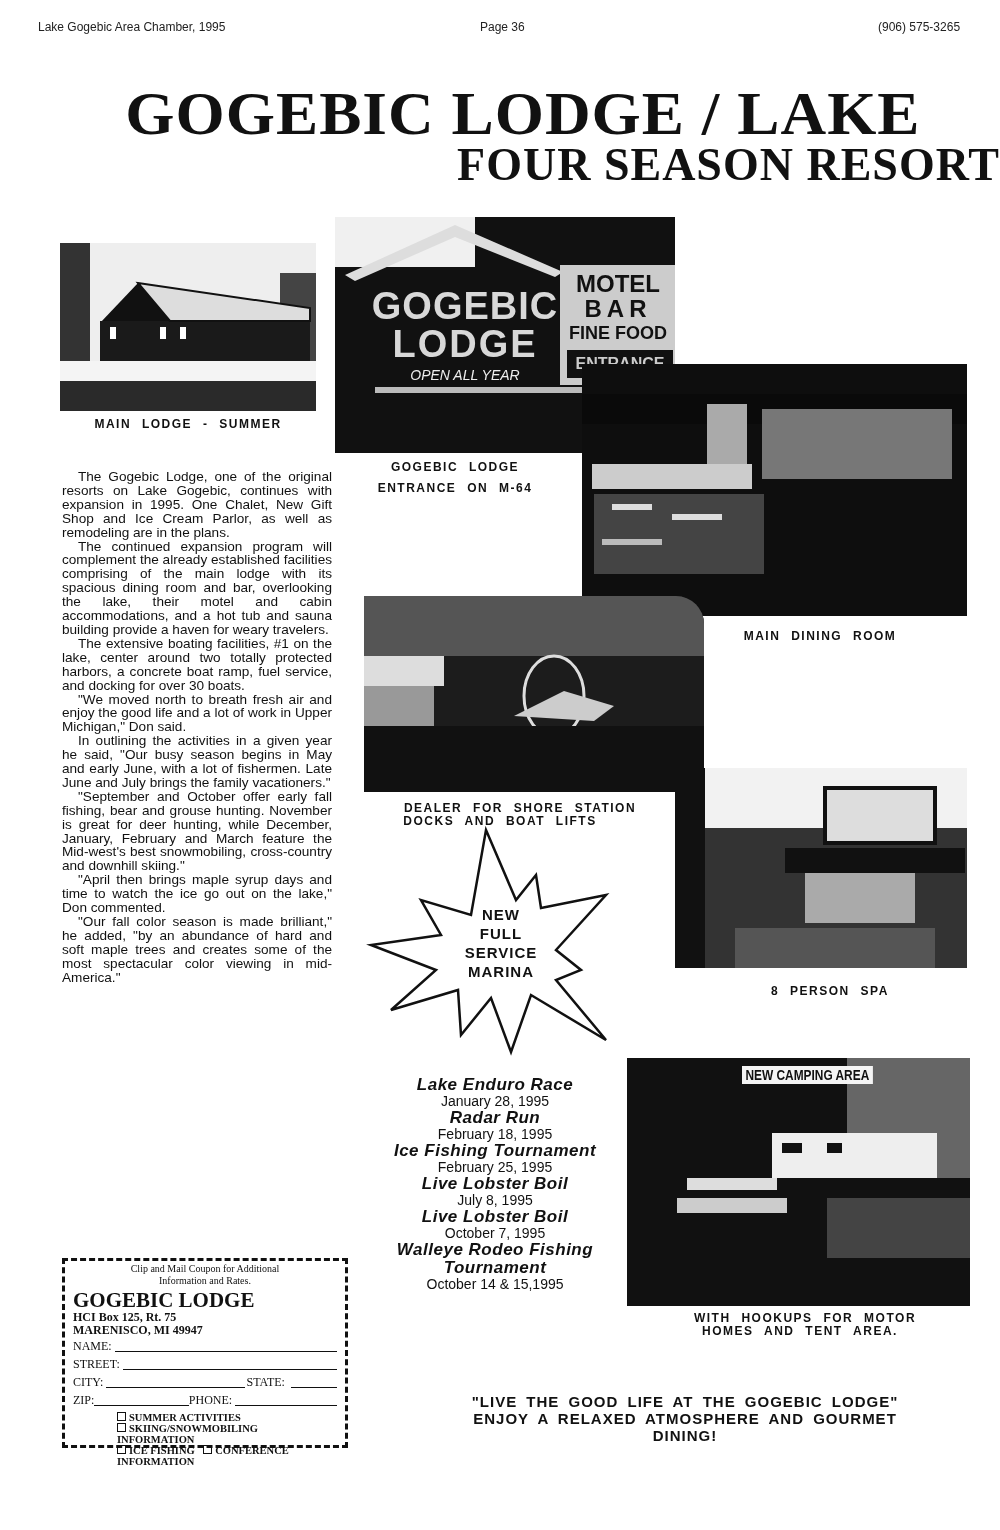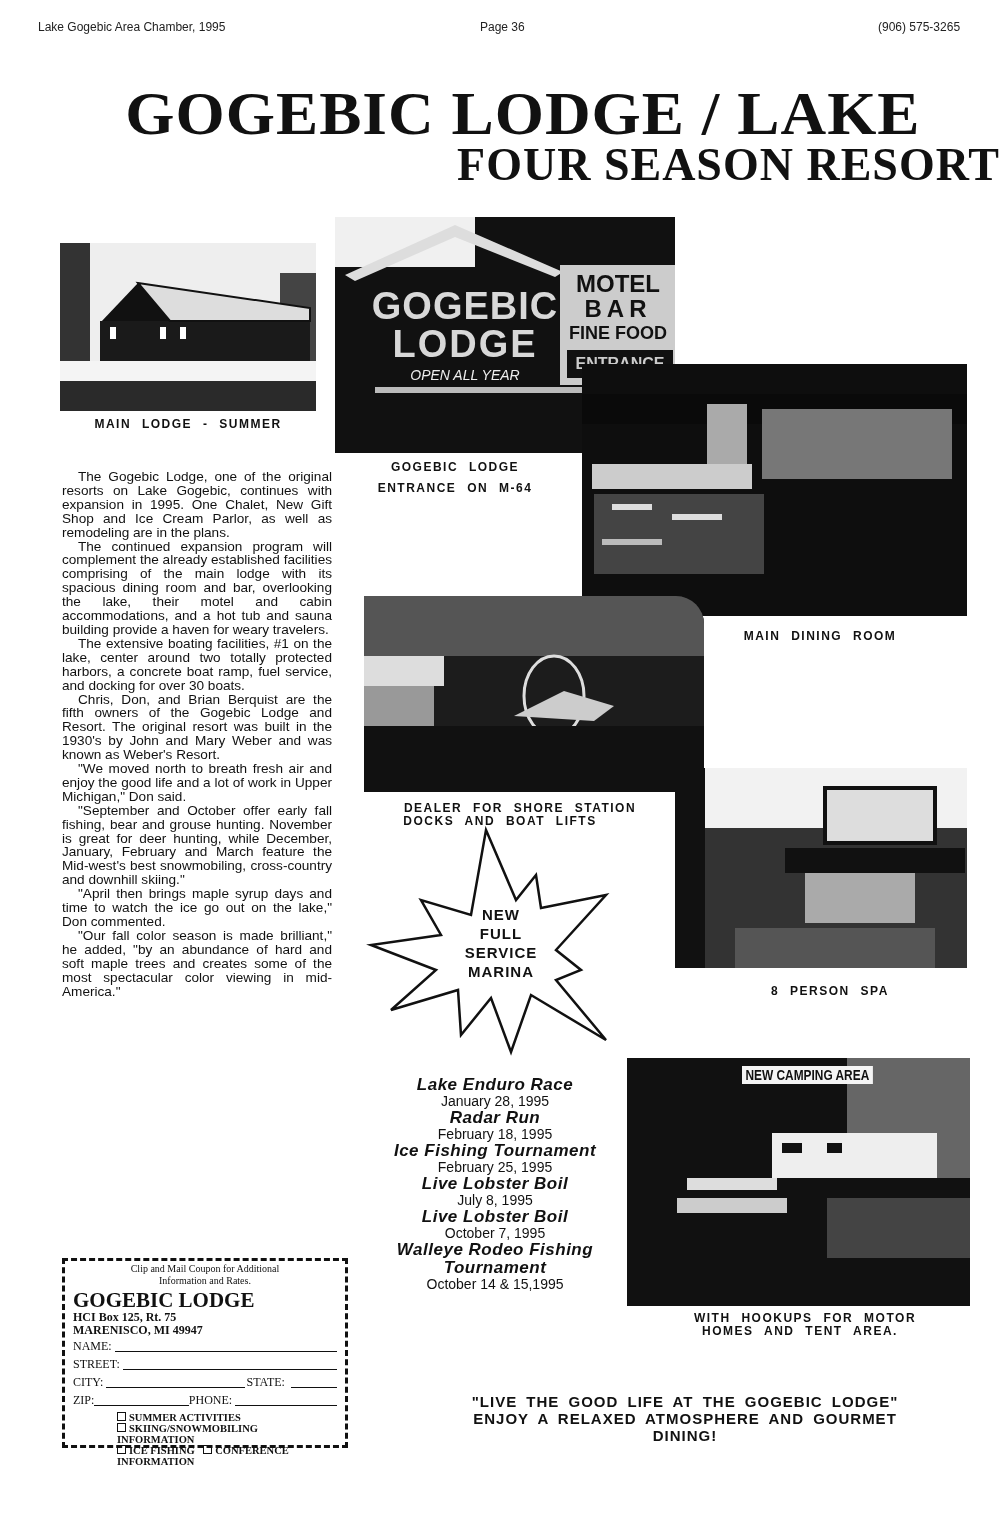--- a/index.html
+++ b/index.html
@@ -134,22 +134,22 @@
   </svg>
   <div class="abs" style="left:115px; top:8px; background:#f4f4f4; color:#111; font-weight:bold; font-size:14px; padding:1px 4px; transform:scaleX(0.85); transform-origin:left;">NEW CAMPING AREA</div>
 </div>
 <div class="abs caption" style="left:680px; top:1312px; width:250px;">WITH HOOKUPS FOR MOTOR</div>
 <div class="abs caption" style="left:690px; top:1325px; width:220px;">HOMES AND TENT AREA.</div>
 
 <div class="abs body-text">
   <p>The Gogebic Lodge, one of the original resorts on Lake Gogebic, continues with expansion in 1995. One Chalet, New Gift Shop and Ice Cream Parlor, as well as remodeling are in the plans.</p>
   <p>The continued expansion program will complement the already established facilities comprising of the main lodge with its spacious dining room and bar, overlooking the lake, their motel and cabin accommodations, and a hot tub and sauna building provide a haven for weary travelers.</p>
   <p>The extensive boating facilities, #1 on the lake, center around two totally protected harbors, a concrete boat ramp, fuel service, and docking for over 30 boats.</p>
-  <p>Chris, Don, and Brian Berquist are the fifth owners of the Gogebic Lodge and Resort. The original resort was built in the 1930's by John and Mary Weber and was known as Weber's Resort.</p>
   <p>"We moved north to breath fresh air and enjoy the good life and a lot of work in Upper Michigan," Don said.</p>
+  <p>In outlining the activities in a given year he said, "Our busy season begins in May and early June, with a lot of fishermen. Late June and July brings the family vacationers."</p>
   <p>"September and October offer early fall fishing, bear and grouse hunting. November is great for deer hunting, while December, January, February and March feature the Mid-west's best snowmobiling, cross-country and downhill skiing."</p>
   <p>"April then brings maple syrup days and time to watch the ice go out on the lake," Don commented.</p>
   <p>"Our fall color season is made brilliant," he added, "by an abundance of hard and soft maple trees and creates some of the most spectacular color viewing in mid-America."</p>
 </div>
 
 <div class="abs coupon">
   <div class="intro">Clip and Mail Coupon for Additional</div>
   <div class="intro">Information and Rates.</div>
   <div class="name">GOGEBIC LODGE</div>
   <div class="addr">HCI Box 125, Rt. 75</div>

